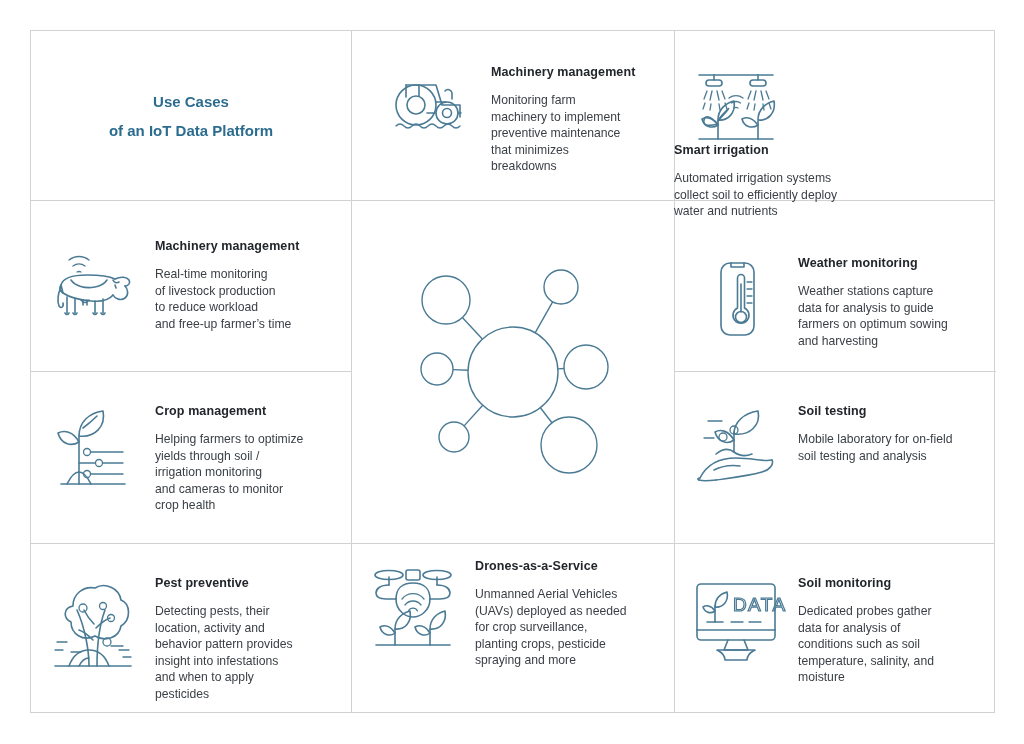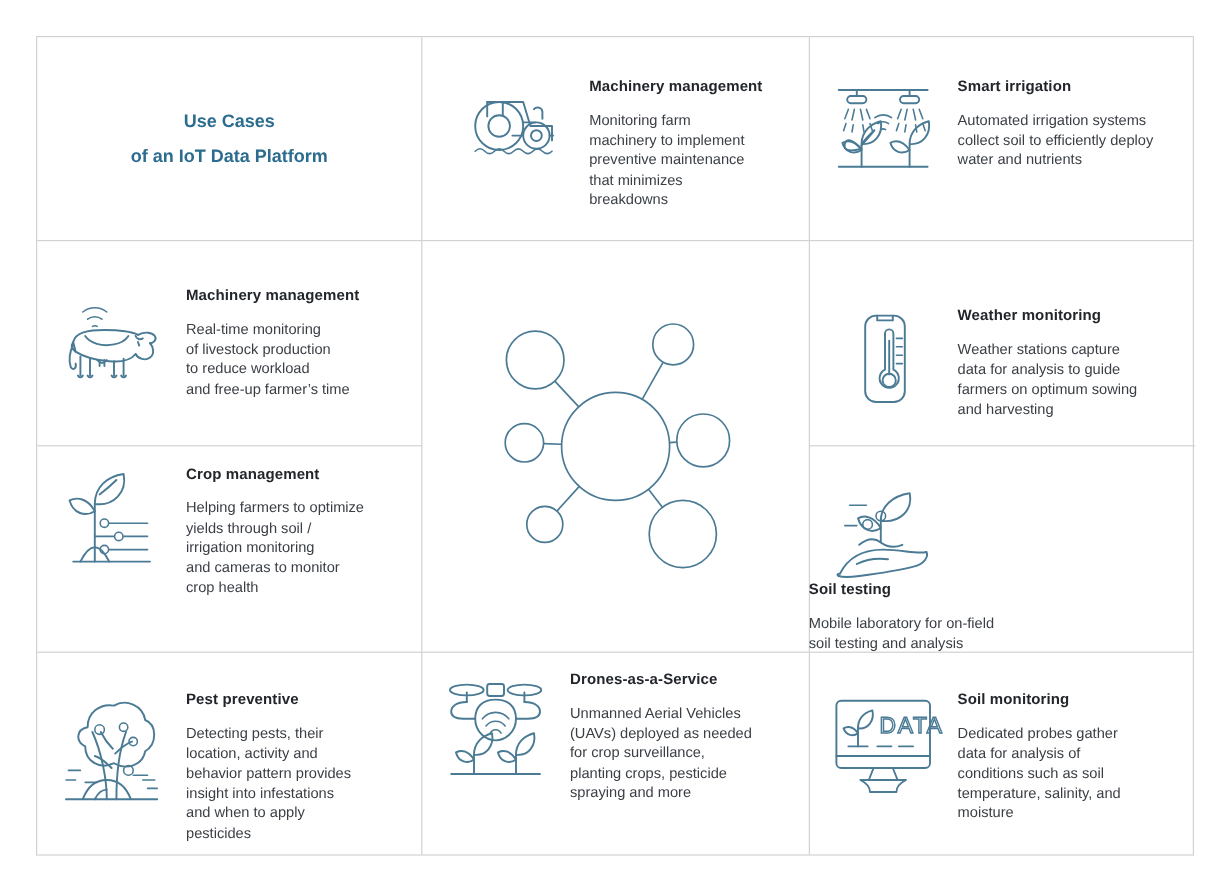--- a/index.html
+++ b/index.html
@@ -147,21 +147,21 @@
     <div class="txt">
       <h3>Machinery management</h3>
       <p>Monitoring farm
 machinery to implement
 preventive maintenance
 that minimizes
 breakdowns</p>
     </div>
   </div>
 
-  <div class="cell" style="left:643px; top:0; width:322px; height:169px; padding-top:34px;">
+  <div class="cell" style="left:643px; top:0; width:322px; height:169px; padding-top:34px;flex-direction:column;">
     <div class="icon-wrap">
       <svg width="80" height="74" viewBox="0 0 80 74">
         <path class="ln" d="M3 6 H77"></path>
         <path class="ln" d="M3 70 H77"></path>
         <path class="ln" d="M18 6 v5"></path>
           <path class="ln" d="M62 6 v5"></path>
         <rect class="ln" x="10" y="11" width="16" height="6" rx="3"></rect>
         <rect class="ln" x="54" y="11" width="16" height="6" rx="3"></rect>
         <g class="ln-thin">
           <path d="M11 22 l-3 8"></path>
@@ -257,21 +257,21 @@
     </div>
     <div class="txt">
       <h3>Weather monitoring</h3>
       <p>Weather stations capture
 data for analysis to guide
 farmers on optimum sowing
 and harvesting</p>
     </div>
   </div>
 
-  <div class="cell" style="left:0; top:324px; width:320px; height:172px; padding-top:33px;">
+  <div class="cell" style="left:0; top:340px; width:320px; height:172px; padding-top:33px;">
     <div class="icon-wrap">
       <svg width="80" height="80" viewBox="0 0 80 80">
         <path class="ln" d="M8 76 H72"></path>
         <path class="ln" d="M26 76 V28"></path>
         <path class="ln" d="M26 28 C26 14 36 5 50 3 C53 18 42 30 26 28 Z"></path>
         <path class="ln" d="M26 34 C20 23 11 22 5 25 C8 36 18 39 26 34 Z"></path>
         <path class="ln" d="M30 20 q8-6 14-12"></path>
         <circle class="ln-thin" cx="34" cy="44" r="3.5"></circle>
         <path class="ln-thin" d="M38 44 H70"></path>
         <circle class="ln-thin" cx="46" cy="55" r="3.5"></circle>
@@ -285,21 +285,21 @@
     <div class="txt">
       <h3>Crop management</h3>
       <p>Helping farmers to optimize
 yields through soil /
 irrigation monitoring
 and cameras to monitor
 crop health</p>
     </div>
   </div>
 
-  <div class="cell" style="left:643px; top:340px; width:322px; height:172px; padding-top:33px;flex-direction:column;">
+  <div class="cell" style="left:643px; top:340px; width:322px; height:172px; padding-top:33px;">
     <div class="icon-wrap">
       <svg width="84" height="76" viewBox="0 0 84 76">
         <path class="ln" d="M40 44 V24"></path>
         <path class="ln" d="M40 26 C40 14 50 5 64 3 C67 17 56 28 40 26 Z"></path>
         <path class="ln" d="M40 32 C34 22 26 21 21 24 C24 34 33 37 40 32 Z"></path>
         <circle class="ln-thin" cx="40" cy="22" r="4"></circle>
         <circle class="ln-thin" cx="29" cy="29" r="4"></circle>
         <g class="ln-thin">
           <path d="M14 13 h14"></path>
           <path d="M10 30 h10"></path>

